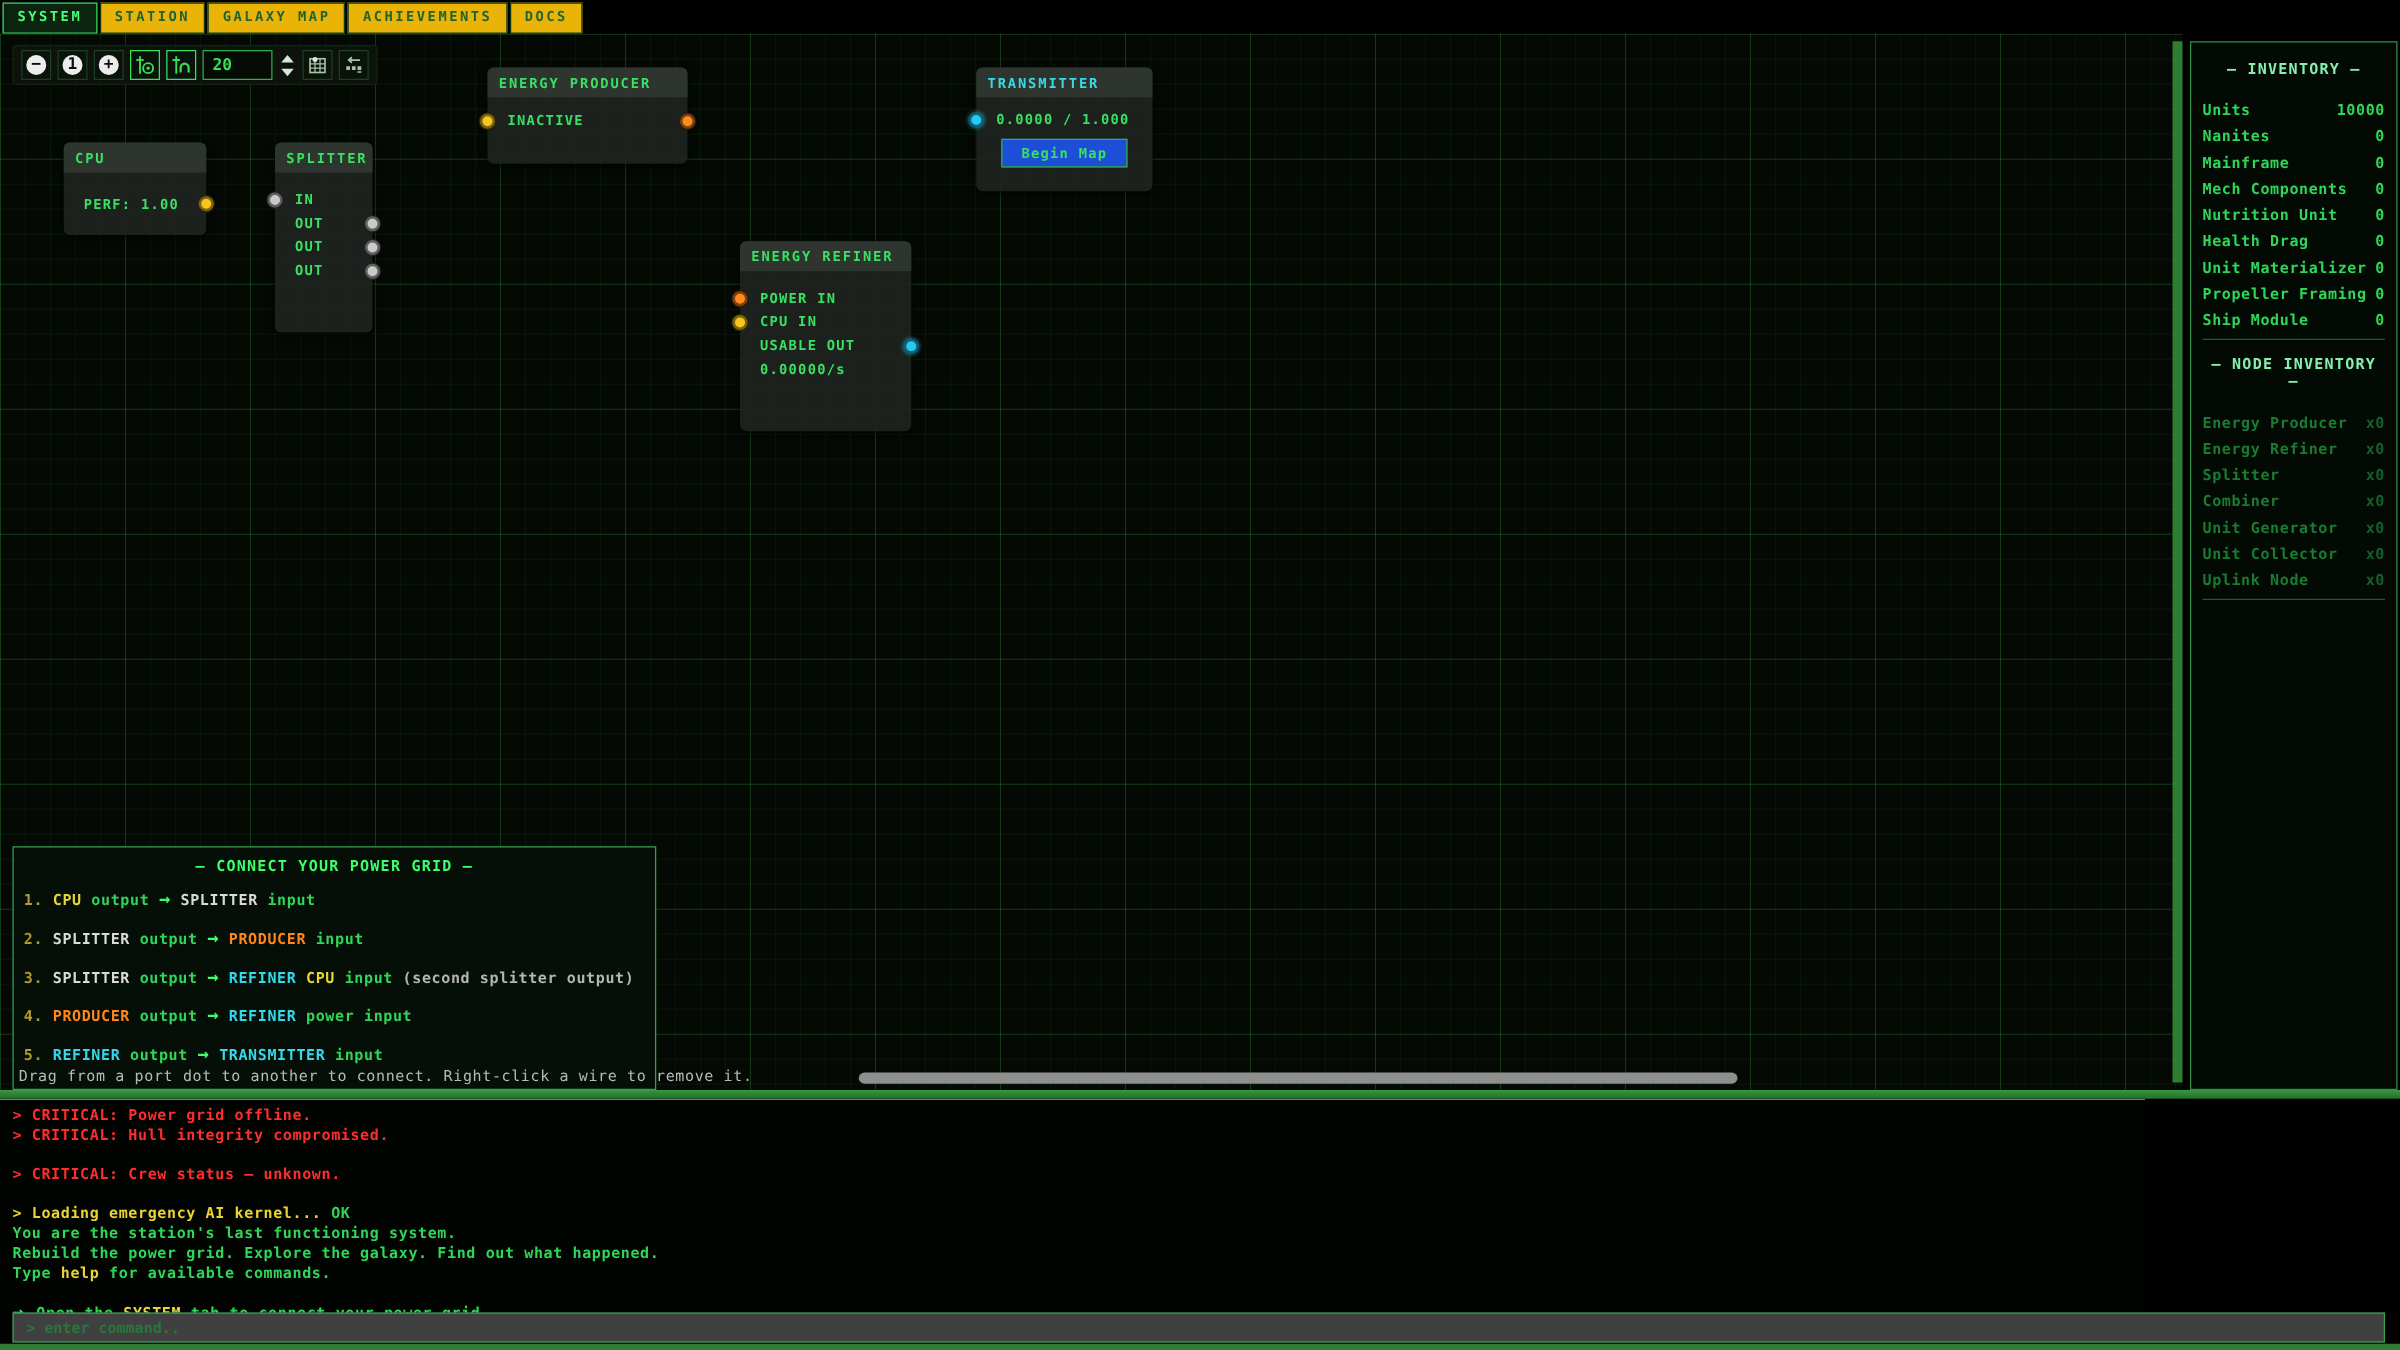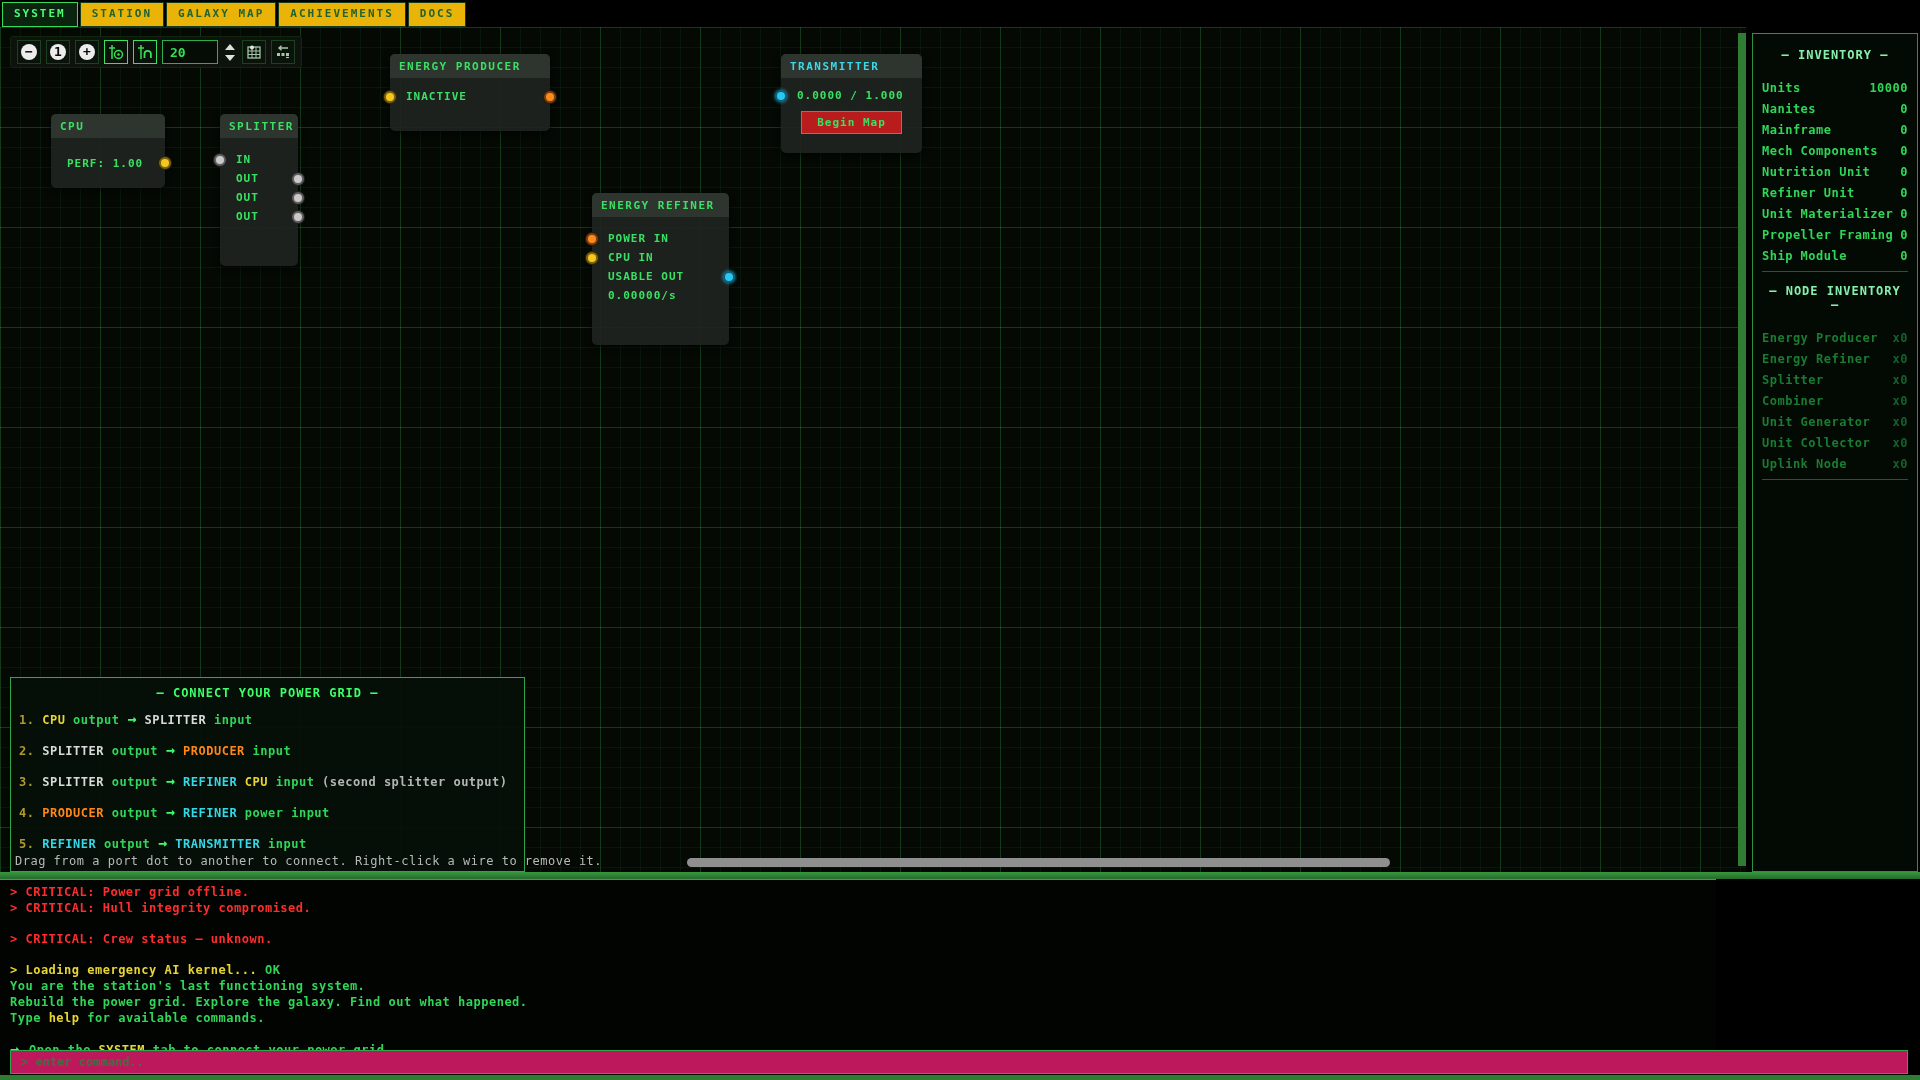--- a/index.html
+++ b/index.html
@@ -52,21 +52,21 @@
   .port.cyan{background:#29c8f0;border:2px solid #0e607a;box-shadow:0 0 3px 1px rgba(41,200,240,.45);}
   #node-cpu{left:51px;top:87px;width:114px;height:74px;}
   #node-cpu .node-body{padding-top:0;height:50px;display:flex;align-items:center;}
   #node-cpu .node-row{width:100%;}
   #node-splitter{left:220px;top:87px;width:78px;height:152px;}
   #node-producer{left:390px;top:27px;width:160px;height:77px;}
   #node-producer .node-body{padding-top:9px;}
   #node-transmitter{left:781px;top:27px;width:141px;height:99px;}
   #node-transmitter .node-body{padding-top:8px;}
   #node-refiner{left:592px;top:166px;width:137px;height:152px;}
-  .begin-btn{display:block;margin:6px auto 0;background:#b91c1c;border:1px solid #2fae4a;color:#3ae063;
+  .begin-btn{display:block;margin:6px auto 0;background:#1d4ed8;border:1px solid #2fae4a;color:#3ae063;
              font-family:"DejaVu Sans Mono",monospace;font-size:11px;font-weight:bold;letter-spacing:1px;
              padding:4px 15px;cursor:pointer;}
 
   
   .tutorial{position:absolute;left:10px;top:650px;width:515px;height:195px;box-sizing:border-box;
             background:rgba(5,15,7,.93);border:1px solid #2fa64a;padding:8px 4px 0 4px;}
   .tut-title{text-align:center;color:#3dff68;font-size:12px;font-weight:bold;letter-spacing:1px;margin-bottom:10px;}
   .tut-step{font-size:12px;font-weight:bold;letter-spacing:.5px;margin:0 0 13px 4px;white-space:nowrap;}
   .tut-footer{position:absolute;bottom:3px;left:4px;right:4px;font-size:12px;color:#b9b9b9;letter-spacing:.5px;white-space:nowrap;}
 
@@ -92,21 +92,21 @@
   
   .divider{position:absolute;top:872px;left:0;width:1920px;height:7px;background:linear-gradient(#389840,#256b2b);}
 
   
   .console{position:absolute;top:879px;left:0;width:1716px;height:196px;box-sizing:border-box;
            background:#010401;border-top:1px solid #2fa64a;}
   .console-lines{position:absolute;left:10px;top:4px;right:10px;}
   .console-line{font-size:12px;font-weight:bold;letter-spacing:.5px;line-height:16px;white-space:nowrap;}
   .console-line.gap{margin-top:15px;}
   .cmd-input{position:absolute;left:10px;bottom:6px;width:1898px;height:24px;box-sizing:border-box;
-             background:#be185d;border:1px solid #2fa64a;color:#2fd657;
+             background:#404040;border:1px solid #2fa64a;color:#2fd657;
              font-family:"DejaVu Sans Mono",monospace;font-size:12px;font-weight:bold;padding:0 10px;}
   .cmd-input::placeholder{color:#1f8a3a;opacity:.75;}
   .bottom-strip{position:absolute;top:1075px;left:0;width:1920px;height:5px;background:#2e7d32;}
 
   svg{display:block;}
 </style>
 </head>
 <body>
 
 <div id="app">
@@ -293,21 +293,21 @@
         </div>
         <div class="inv-row">
           <span>Mech Components</span>
           <span class="qty">0</span>
         </div>
         <div class="inv-row">
           <span>Nutrition Unit</span>
           <span class="qty">0</span>
         </div>
         <div class="inv-row">
-          <span>Refiner Unit</span>
+          <span>Health Drag</span>
           <span class="qty">0</span>
         </div>
         <div class="inv-row">
           <span>Unit Materializer</span>
           <span class="qty">0</span>
         </div>
         <div class="inv-row">
           <span>Propeller Framing</span>
           <span class="qty">0</span>
         </div>

